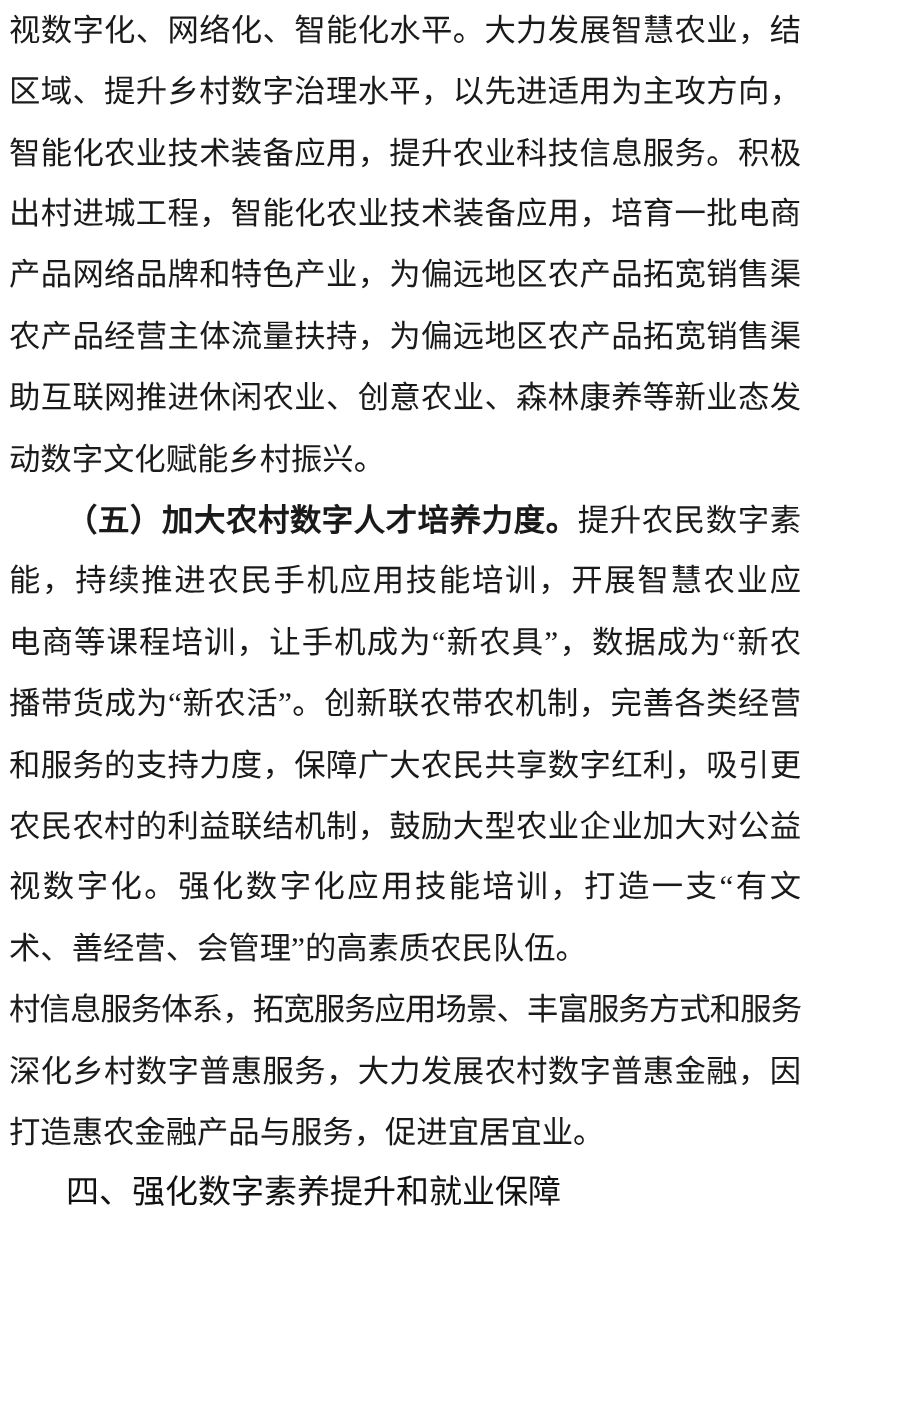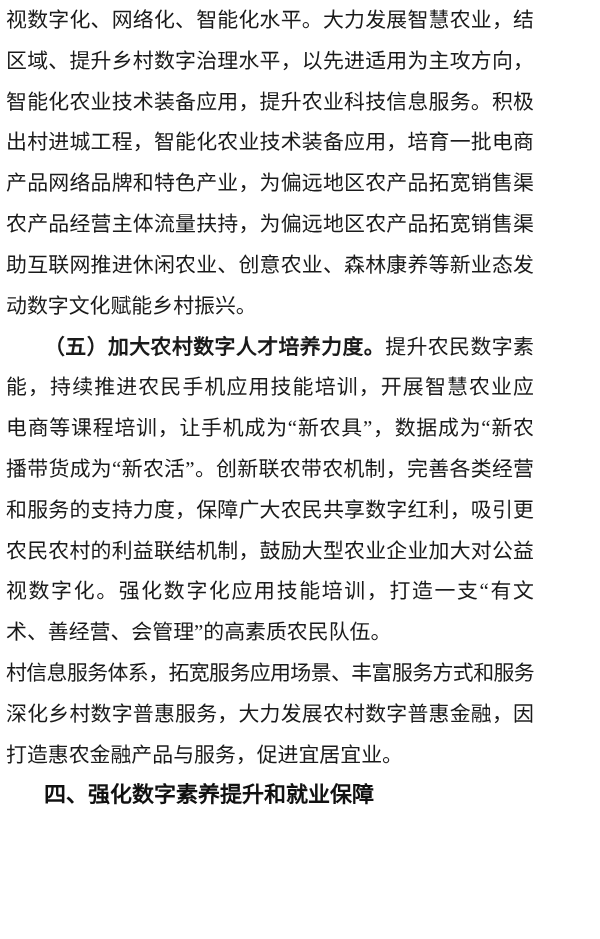--- a/index.html
+++ b/index.html
@@ -40,21 +40,21 @@
   }
   .line .b {
     font-weight: 700;
     margin-top: 36px;
   }
   .line.heading-line {
     text-align: left;
     text-align-last: left;
     text-indent: 38px;
     font-family: "Liberation Sans", "DejaVu Sans", sans-serif;
-    font-weight: 700;
+    font-weight: 400;
     font-size: 22px;
     color: #111111;
   }
 </style>
 </head>
 <body>
 
 <div class="doc">
 
   <div class="line"><span>视数字化、网络化、智能化水平。大力发展智慧农业，结合不同</span></div>

